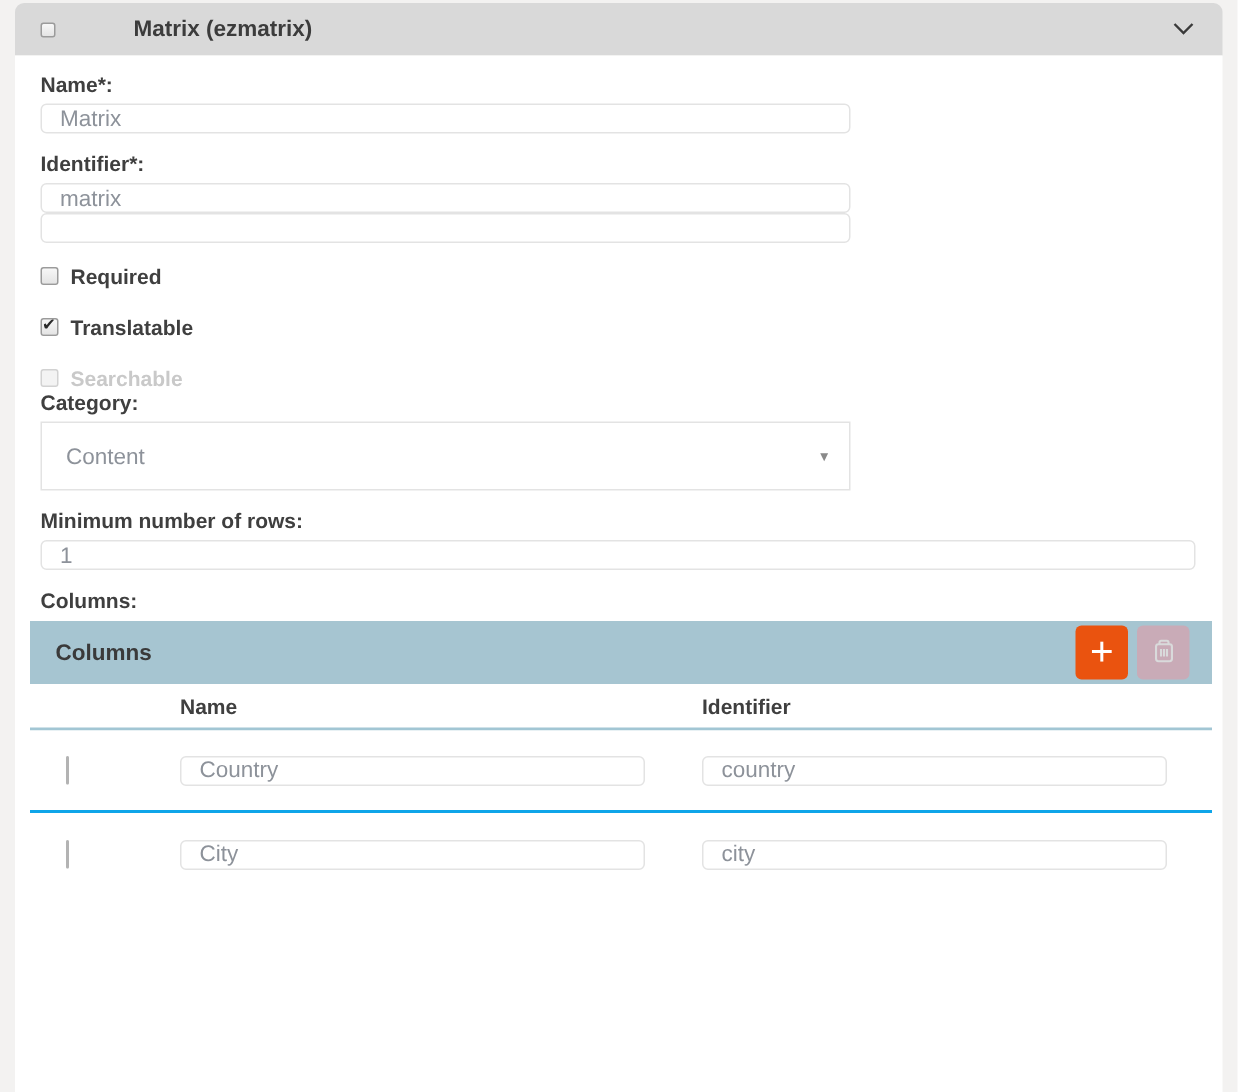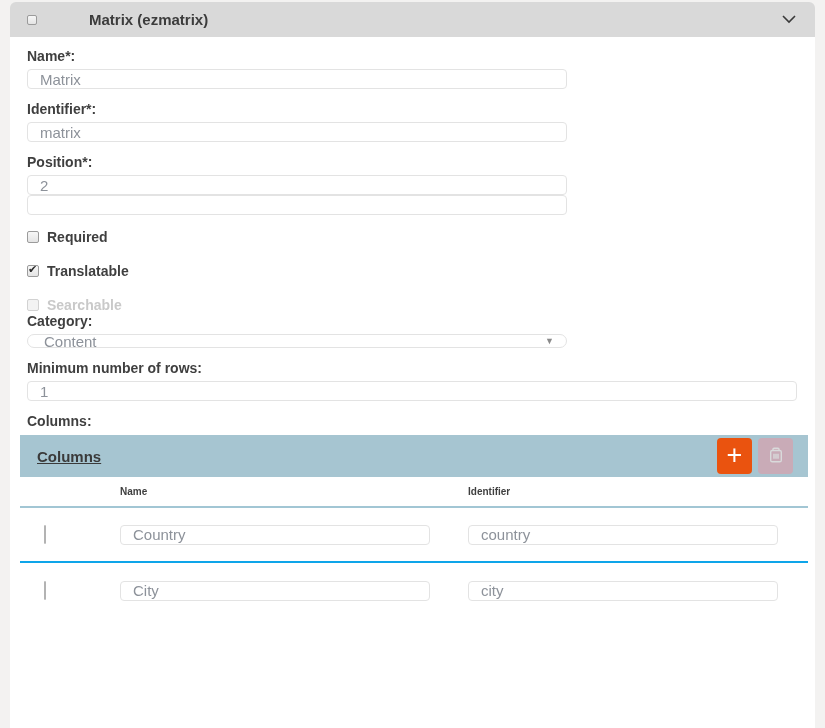--- a/index.html
+++ b/index.html
@@ -32,43 +32,43 @@
   .check-label.disabled { color:#c9c9c9; }
 
   .cb { width:12px; height:12px; border:1px solid #9b9b9b; border-radius:2px;
         background:linear-gradient(#f7f7f7,#e4e4e4); position:relative; flex:none; }
   .cb.small { width:10px; height:10px; }
   .cb.checked::after { content:"✔"; position:absolute; top:-3px; left:0; font-size:11px; color:#2b2b2b; }
   .cb.disabled { border-color:#d2d2d2; background:#f3f3f3; }
   .cb.row-cb { width:13px; height:13px; background:#e9e9e9; border-color:#b3b3b3; }
 
   .select-box {
-    position:relative; width:540px; height:14px; border:1px solid #e3e3e3; border-radius:11px;
+    position:relative; width:540px; height:46px; border:1px solid #e3e3e3; border-radius:0;
     display:flex; align-items:center; padding:0 16px; color:#8d929a; font-size:15px;
     background:#fff; cursor:pointer;
   }
   .select-arrow { position:absolute; right:12px; font-size:9px; color:#8a8a8a; }
 
   .columns-table { margin:6px 7px 0 10px; }
   .table-bar { height:42px; background:#a6c5d1; display:flex; align-items:center; padding:0 15px 0 17px; }
-  .bar-title { font-weight:bold; font-size:15px; color:#3a3a3a;text-decoration:underline; }
+  .bar-title { font-weight:bold; font-size:15px; color:#3a3a3a; }
   .bar-buttons { margin-left:auto; display:flex; gap:6px; }
   .btn-add {
     width:35px; height:36px; background:#ea530f; border:none; border-radius:4px;
     color:#ffffff; font-size:27px; font-weight:400; line-height:30px; cursor:pointer;
     display:flex; align-items:center; justify-content:center; padding-bottom:3px;
   }
   .btn-trash {
     width:35px; height:36px; background:#c9abb7; border:none; border-radius:4px;
     display:flex; align-items:center; justify-content:center;
   }
 
   .thead-row, .trow { display:grid; grid-template-columns:100px 348px 1fr; align-items:center; background:#fff; }
   .thead-row { height:31px; border-bottom:2px solid #a2c6d4; }
-  .th { font-weight:bold; font-size:10px; color:#3f3f3f; }
+  .th { font-weight:bold; font-size:14px; color:#3f3f3f; }
   .trow { height:55px; border-bottom:2px solid #0ea5e9; }
   .trow.last { border-bottom:none; }
   .cell-check { padding-left:24px; }
   .row-input { width:310px; }
 </style>
 </head>
 <body>
 
 <div class="panel">
 
@@ -89,24 +89,20 @@
     <div class="fgroup">
       <label class="f-label first">Name*:</label>
       <input class="text-input" type="text" value="Matrix" style="">
     </div>
 
     <div class="fgroup">
       <label class="f-label">Identifier*:</label>
       <input class="text-input" type="text" value="matrix" style="">
     </div>
 
-    <div class="fgroup">
-      <label class="f-label">Position*:</label>
-      <input class="text-input" type="text" value="2" style="">
-    </div>
 
     <div class="fgroup">
       <input class="text-input" type="text" value="" style="">
     </div>
 
     <div class="check-row mt1">
       <span class="cb"></span>
       <span class="check-label">Required</span>
     </div>
 

